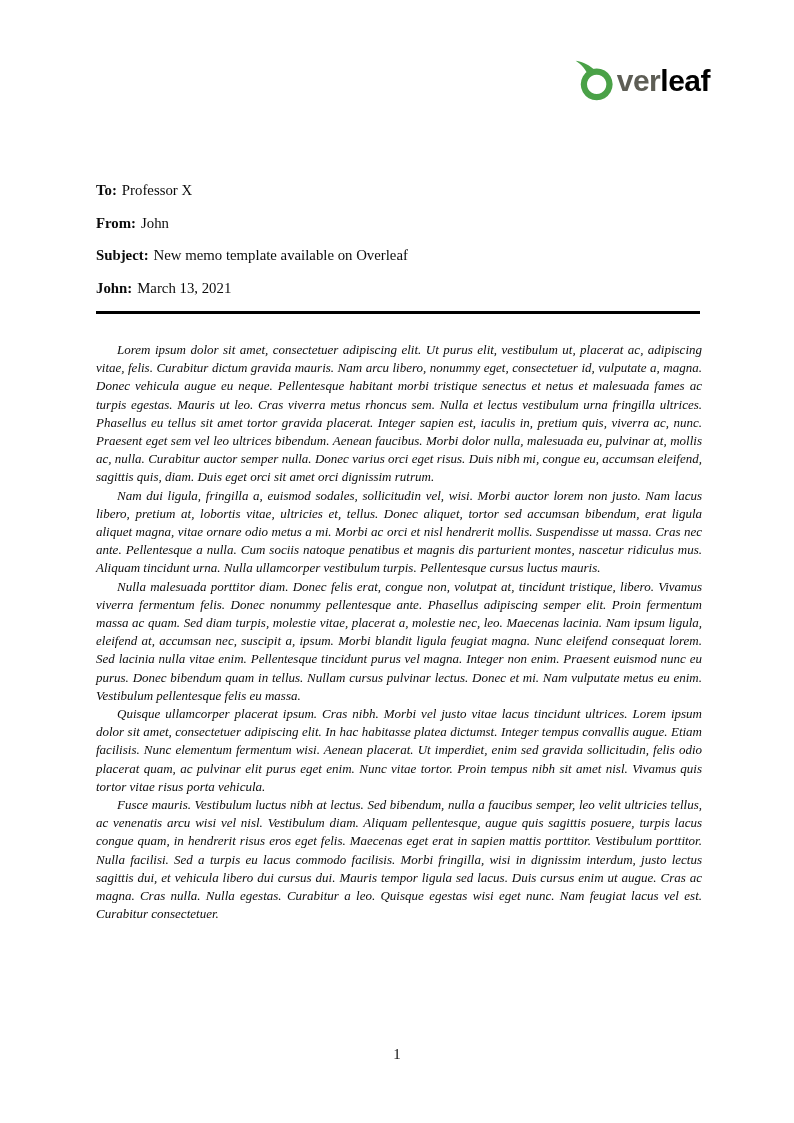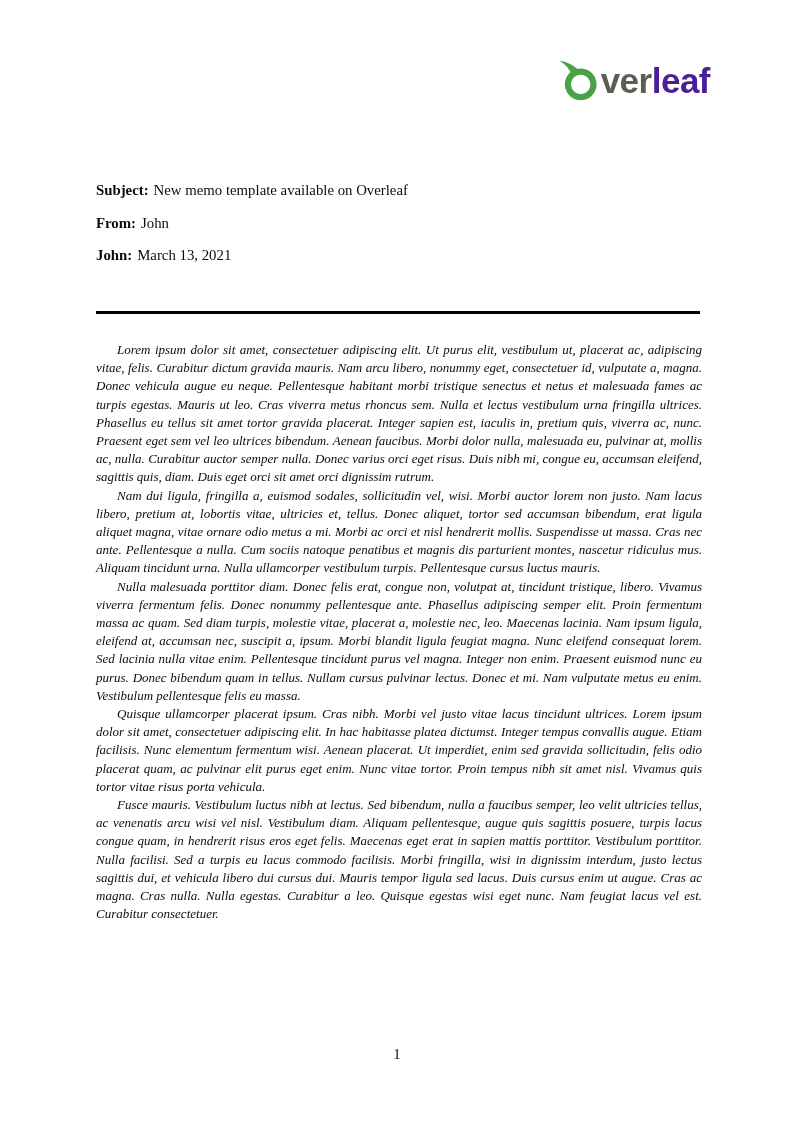--- a/index.html
+++ b/index.html
@@ -25,27 +25,27 @@
     right: 84px;
     display: flex;
     align-items: center;
   }
   .logo-o {
     display: inline-flex;
     margin-right: 1px;
   }
   .logo-word {
     font-family: "Liberation Sans", sans-serif;
-    font-size: 35px;
+    font-size: 30px;
     font-weight: 600;
     letter-spacing: -0.5px;
     line-height: 44px;
   }
   .logo-ver  { color: #5d5d55; }
-  .logo-leaf { color: #4c1d95; }
+  .logo-leaf { color: #000000; }
 
   
   .memo-fields {
     position: absolute;
     top: 181px;
     left: 96px;
     right: 94px;
     font-size: 14.8px;
     line-height: 18px;
   }
@@ -110,24 +110,27 @@
         <path fill="#4aa147" fill-rule="evenodd" d="M27 11 a19 19 0 1 0 0.02 0 Z M27 18.5 a11.5 11.5 0 1 1 -0.02 0 Z"></path>
         <path fill="#4aa147" d="M2 2 C11 3.2 19.2 7.5 25.8 14.2 C22.6 15.8 20 18.4 18.4 21.6 C14.4 13.2 8.8 6 2 2 Z"></path>
       </svg>
     </span>
     <span class="logo-word logo-ver">ver</span>
     <span class="logo-word logo-leaf">leaf</span>
   </header>
 
   <section class="memo-fields">
     <p class="field">
-      <span class="field-label">Subject:</span><span class="field-value">New memo template available on Overleaf</span>
+      <span class="field-label">To:</span><span class="field-value">Professor X</span>
     </p>
     <p class="field">
       <span class="field-label">From:</span><span class="field-value">John</span>
+    </p>
+    <p class="field">
+      <span class="field-label">Subject:</span><span class="field-value">New memo template available on Overleaf</span>
     </p>
     <p class="field">
       <span class="field-label">John:</span><span class="field-value">March 13, 2021</span>
     </p>
   </section>
 
   <div class="rule"></div>
 
   <main class="memo-body">
     <p>Lorem ipsum dolor sit amet, consectetuer adipiscing elit. Ut purus elit, vestibulum ut, placerat ac, adipiscing vitae, felis. Curabitur dictum gravida mauris. Nam arcu libero, nonummy eget, consectetuer id, vulputate a, magna. Donec vehicula augue eu neque. Pellentesque habitant morbi tristique senectus et netus et malesuada fames ac turpis egestas. Mauris ut leo. Cras viverra metus rhoncus sem. Nulla et lectus vestibulum urna fringilla ultrices. Phasellus eu tellus sit amet tortor gravida placerat. Integer sapien est, iaculis in, pretium quis, viverra ac, nunc. Praesent eget sem vel leo ultrices bibendum. Aenean faucibus. Morbi dolor nulla, malesuada eu, pulvinar at, mollis ac, nulla. Curabitur auctor semper nulla. Donec varius orci eget risus. Duis nibh mi, congue eu, accumsan eleifend, sagittis quis, diam. Duis eget orci sit amet orci dignissim rutrum.</p>

